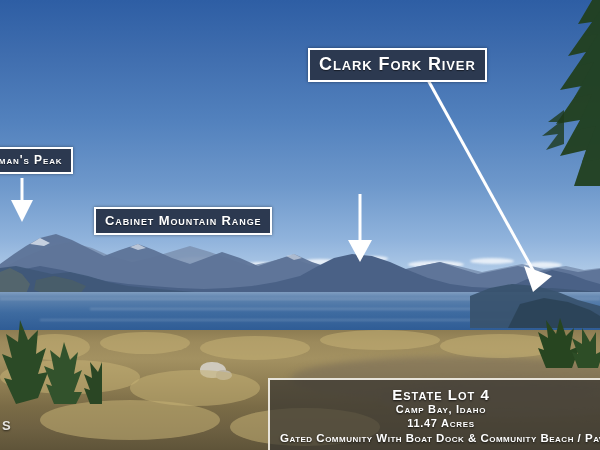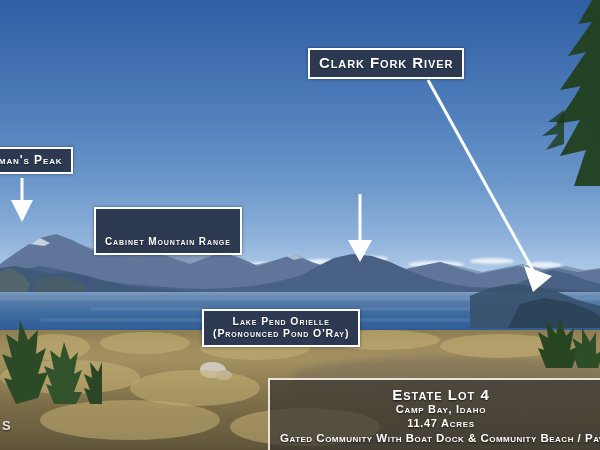--- a/index.html
+++ b/index.html
@@ -126,27 +126,27 @@
     color: #ffffff;
     font-variant: small-caps;
     font-weight: bold;
     letter-spacing: .9px;
     line-height: 1.18;
     white-space: nowrap;
     text-shadow: 0 1px 1px rgba(0,0,0,.5);
   }
 
   #lbl-clarkfork { left: 308px; top: 48px; }
-  #lbl-clarkfork .ln { font-size: 15px; }
+  #lbl-clarkfork .ln { font-size: 18px; }
 
   #lbl-antelope { left: 291px; top: 157px; }
   #lbl-antelope .ln { font-size: 12px; }
 
   #lbl-cabinet { left: 94px; top: 207px; }
-  #lbl-cabinet .ln { font-size: 10px; margin-top: 23px; }
+  #lbl-cabinet .ln { font-size: 13px; }
 
   #lbl-scotchman { left: -54px; top: 147px; }
   #lbl-scotchman .ln { font-size: 12px; }
 
   #lbl-lake { left: 202px; top: 309px; }
   #lbl-lake .ln { font-size: 10.5px; }
 
   
   .leaders {
     position: absolute;
@@ -354,24 +354,20 @@
 
 
   <div class="label-box" id="lbl-cabinet">
     <span class="ln">Cabinet Mountain Range</span>
   </div>
 
   <div class="label-box" id="lbl-scotchman">
     <span class="ln">Scotchman's Peak</span>
   </div>
 
-  <div class="label-box" id="lbl-lake">
-    <span class="ln">Lake Pend Orielle</span>
-    <span class="ln">(Pronounced Pond O'Ray)</span>
-  </div>
 
   <div id="info-box">
     <span class="title">Estate Lot 4</span>
     <span class="sub">Camp Bay, Idaho</span>
     <span class="sub">11.47 Acres</span>
     <span class="sub wide">Gated Community With Boat Dock &amp; Community Beach / Pavilion</span>
   </div>
 
   <div id="watermark">S</div>
 

